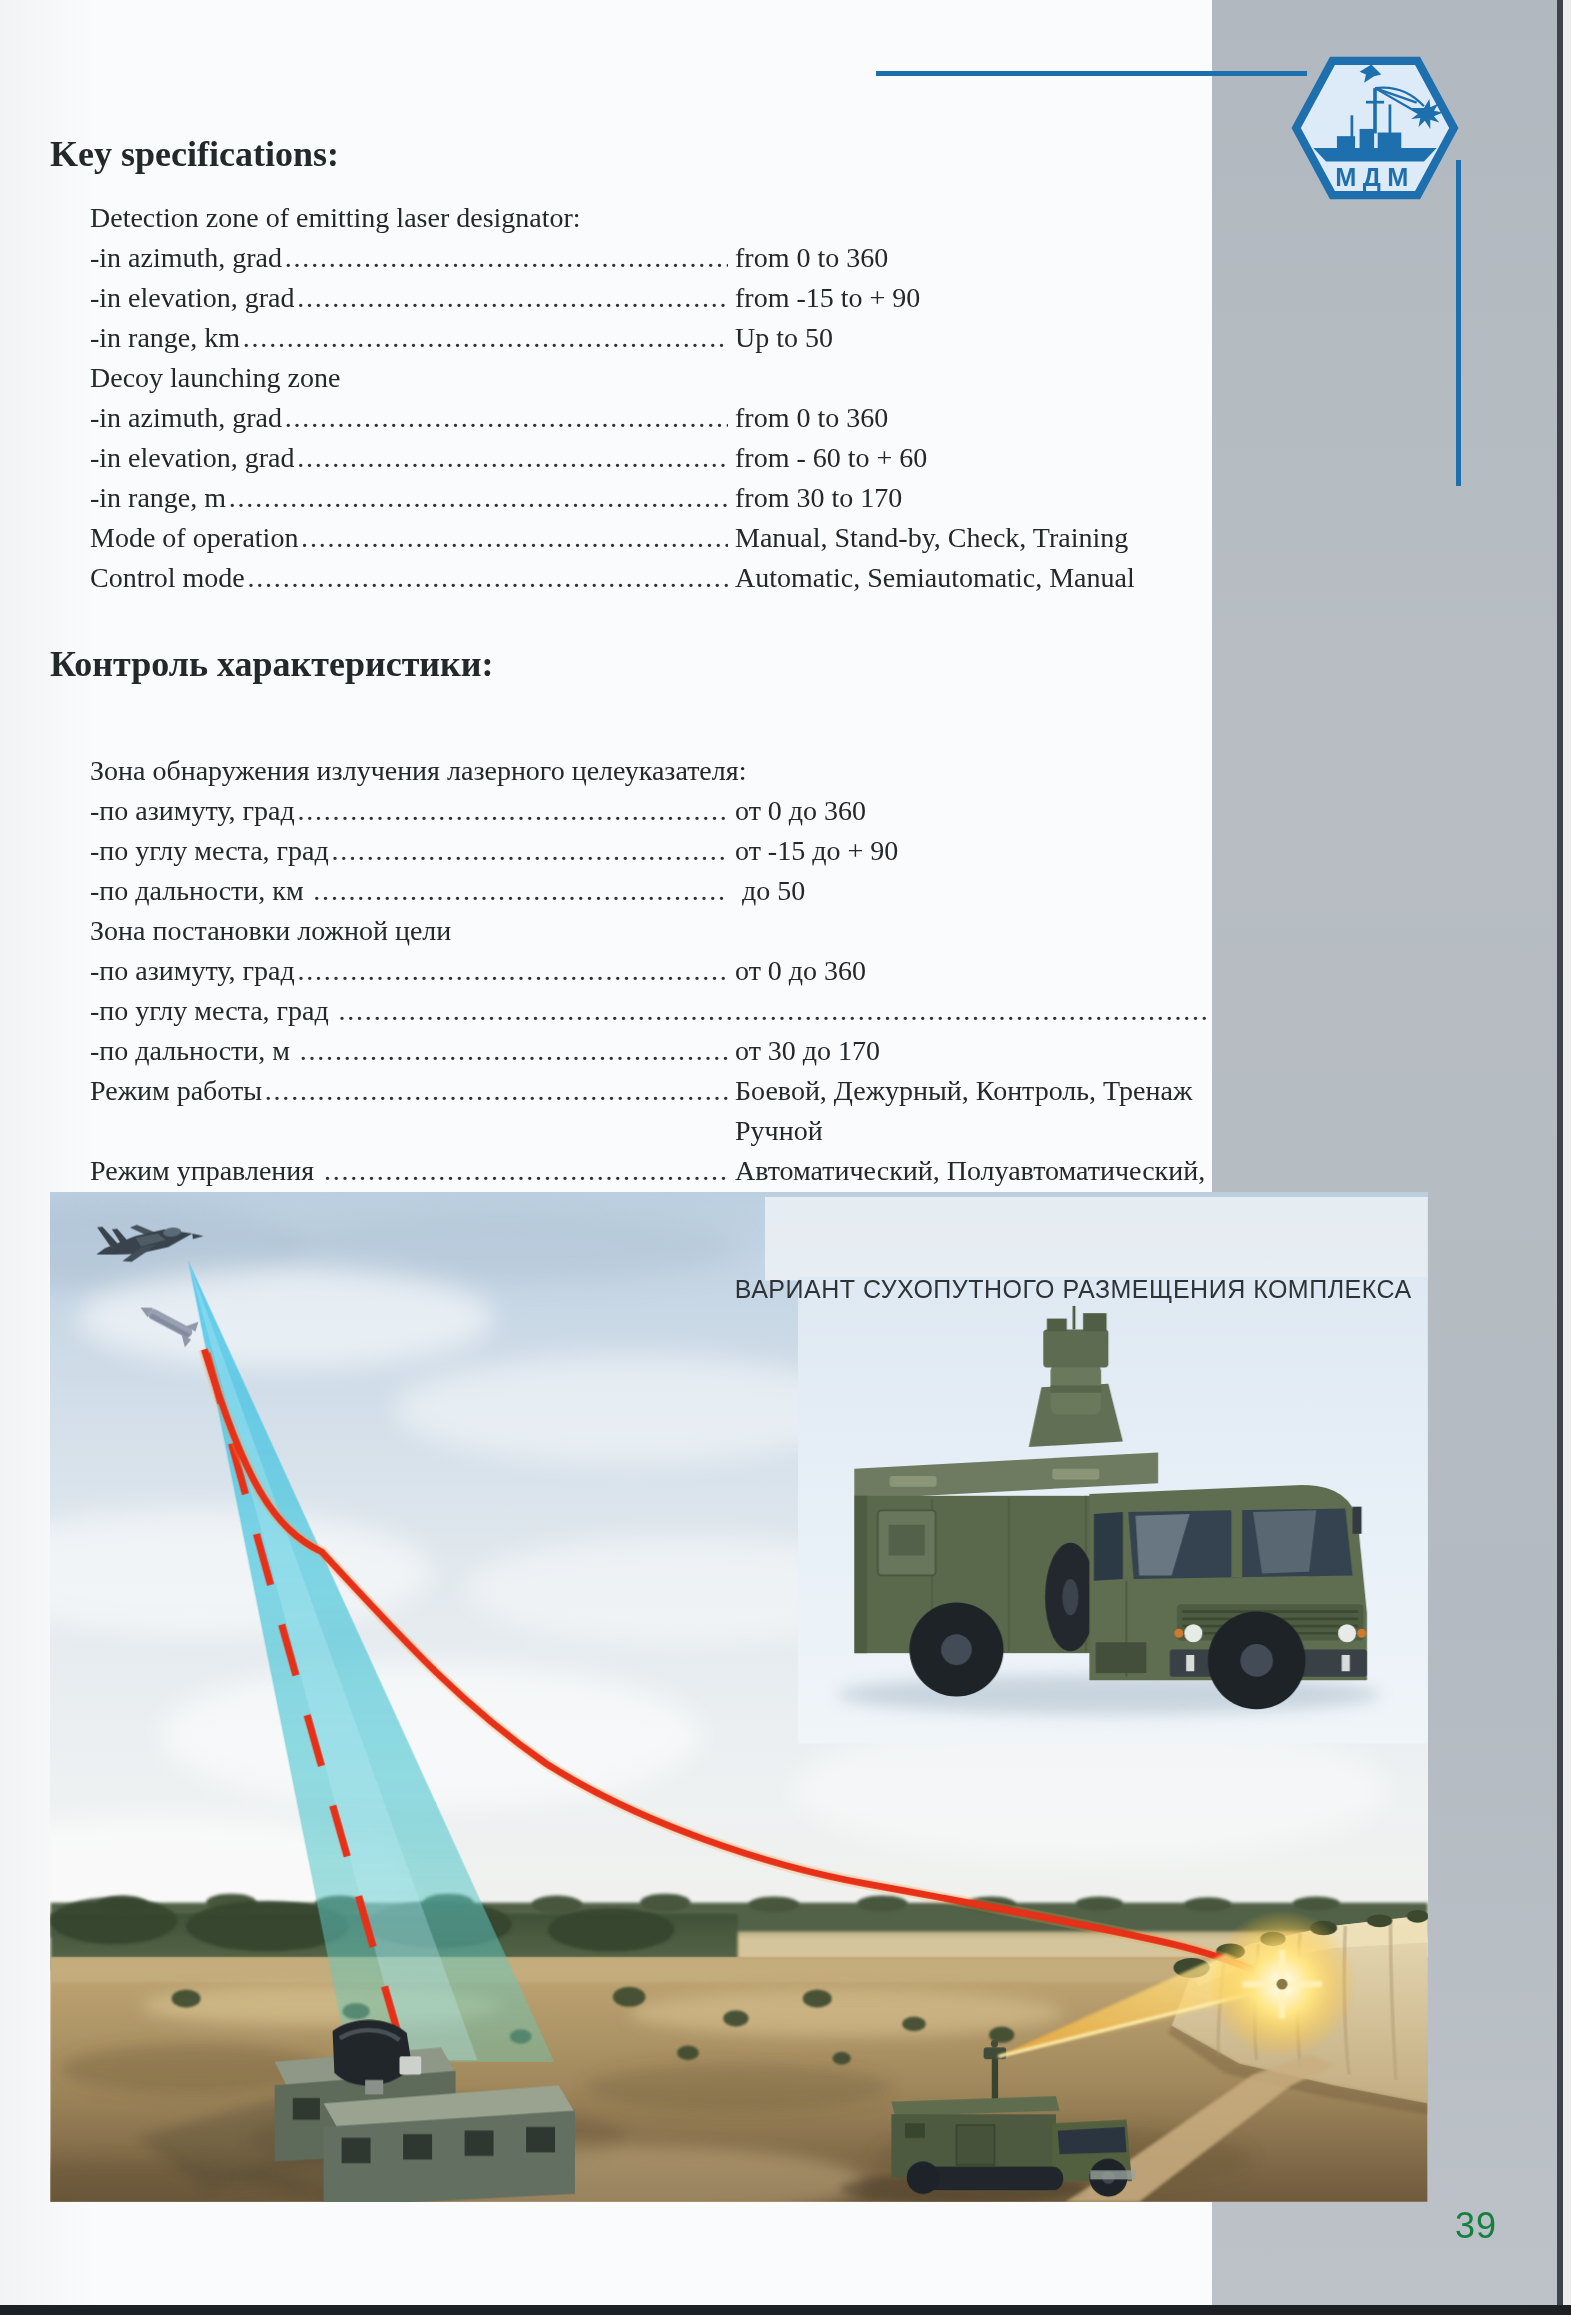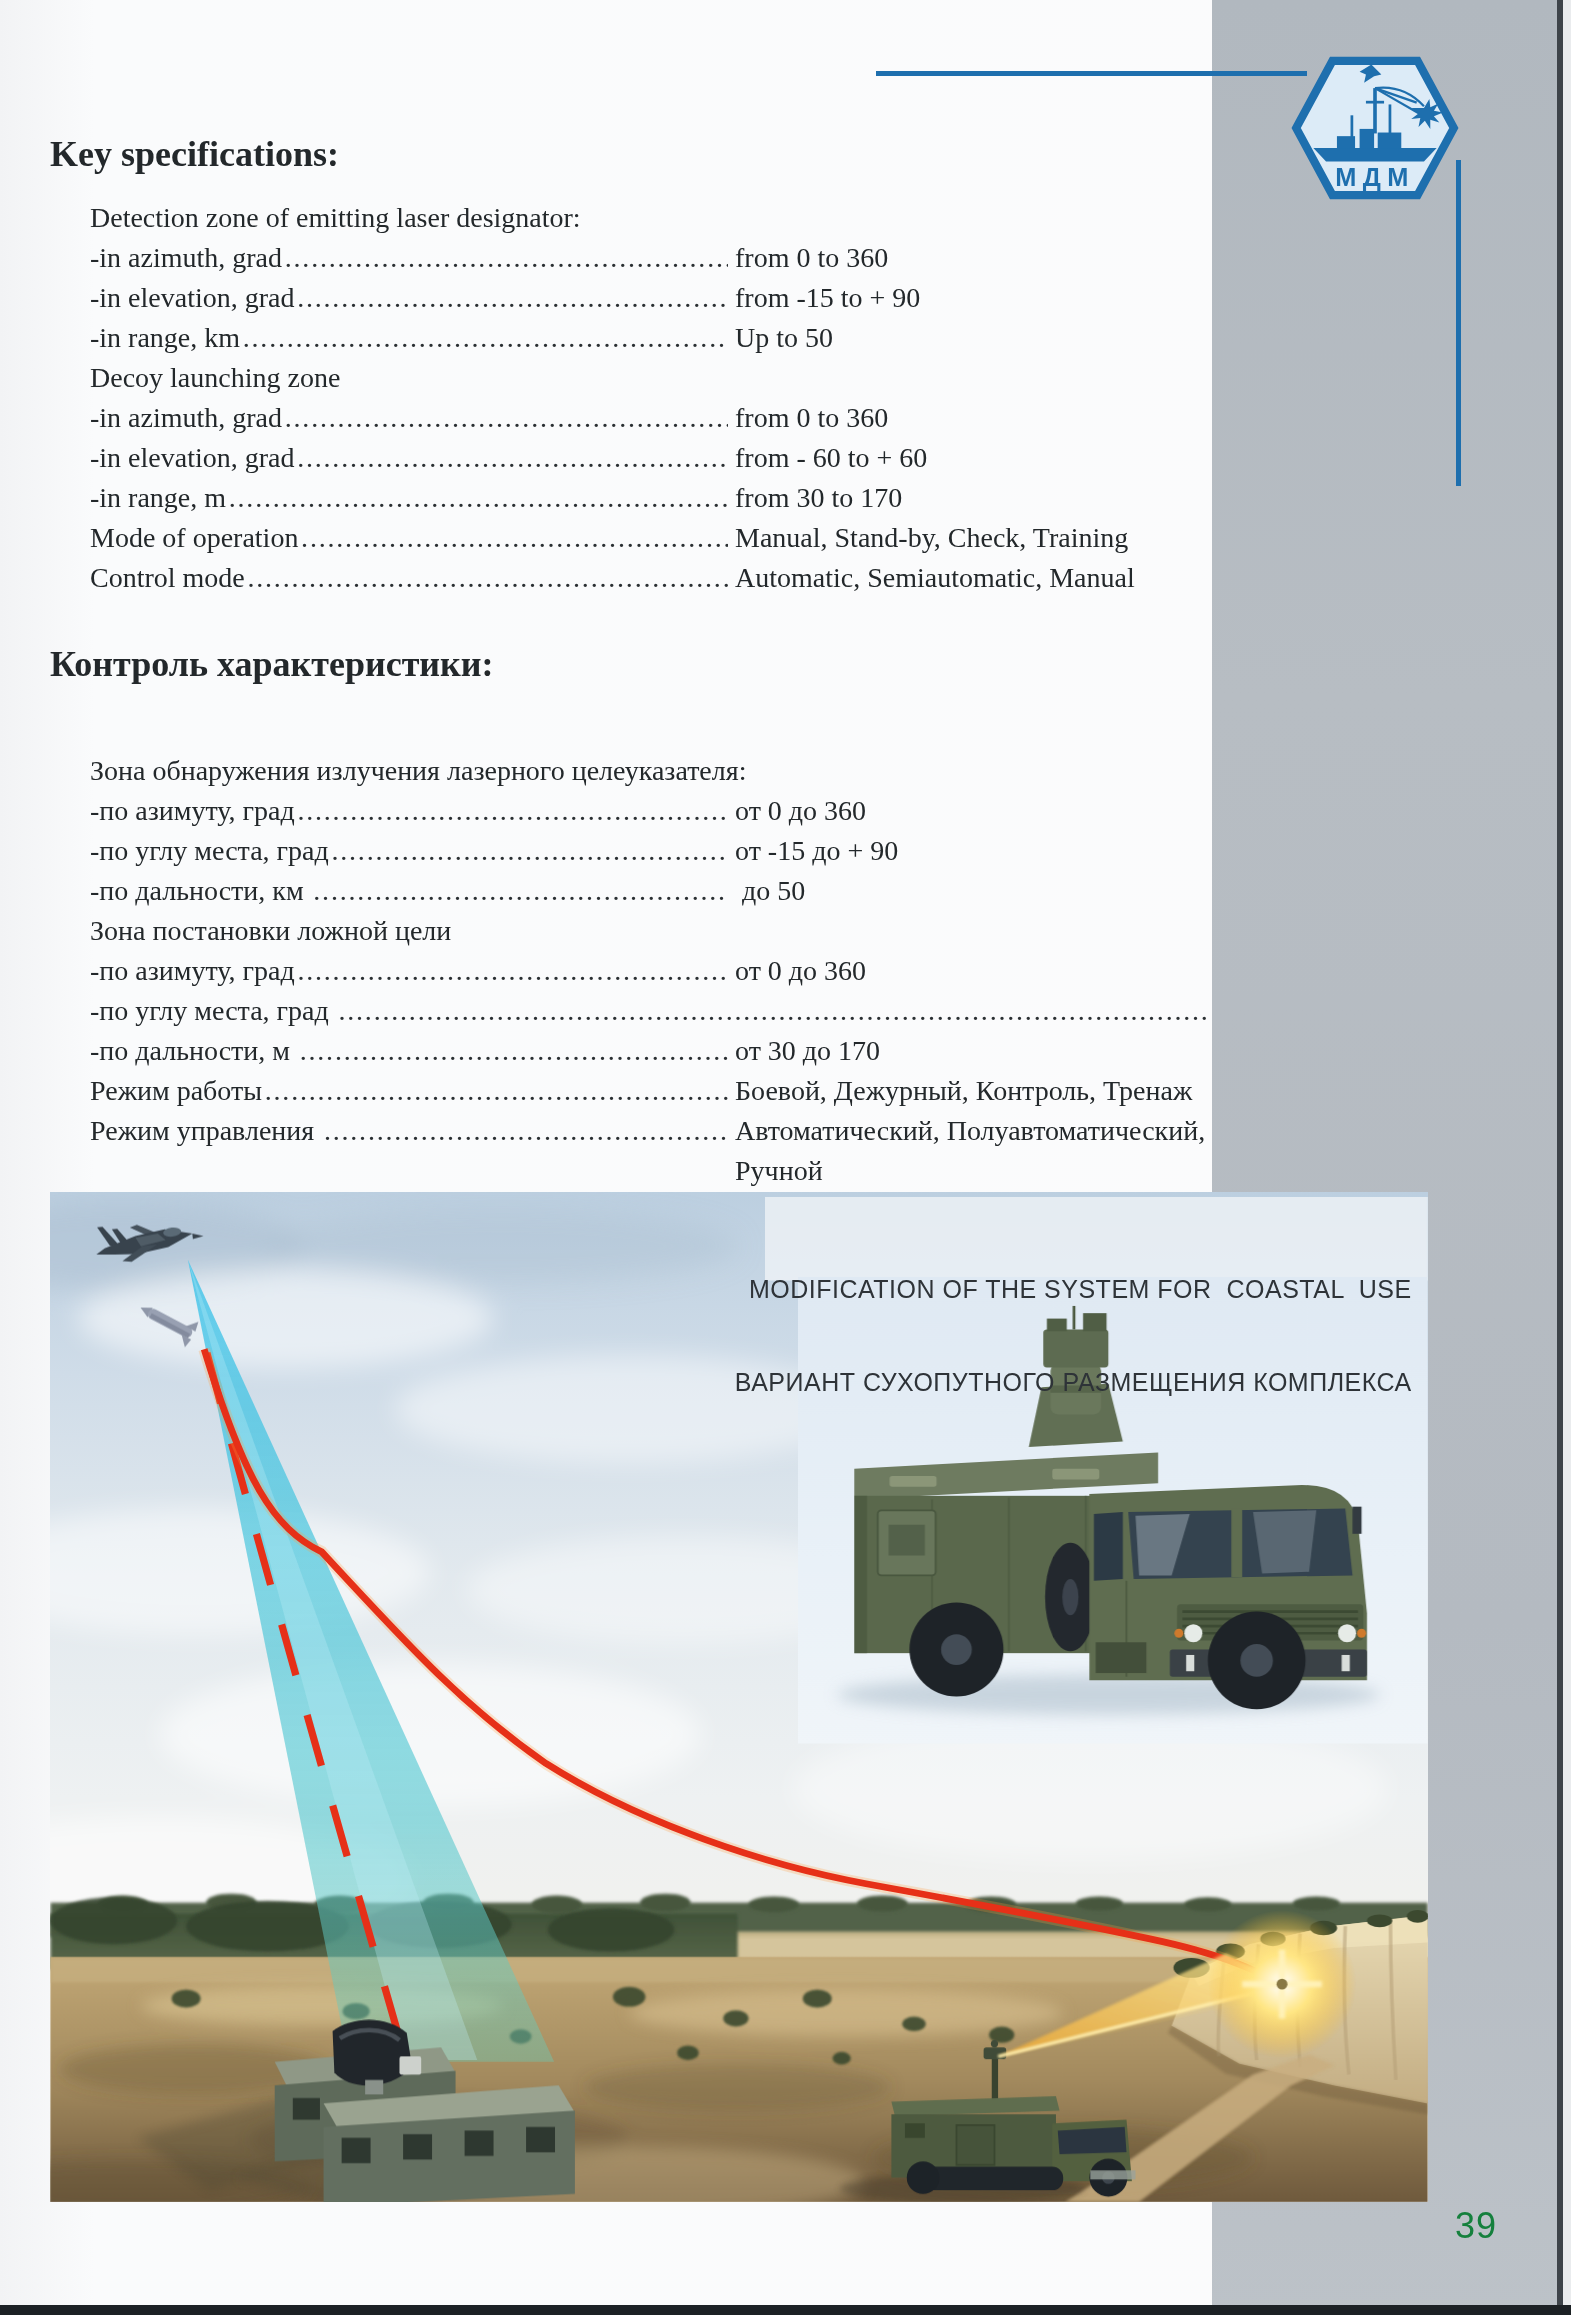--- a/index.html
+++ b/index.html
@@ -164,28 +164,28 @@
       <div class="spec-row">
         <span class="spec-label">-по дальности, м </span>
         <span class="spec-dots"></span>
         <span class="spec-value">от 30 до 170</span>
       </div>
       <div class="spec-row">
         <span class="spec-label">Режим работы</span>
         <span class="spec-dots"></span>
         <span class="spec-value">Боевой, Дежурный, Контроль, Тренаж</span>
       </div>
-      <div class="spec-row">
-        <span class="spec-label">Режим управления </span>
-        <span class="spec-dots"></span>
-        <span class="spec-value">Автоматический, Полуавтоматический,</span>
-      </div>
       <div class="spec-row cont">
         <span class="spec-label"></span>
         <span class="spec-value">Ручной</span>
+      </div>
+      <div class="spec-row">
+        <span class="spec-label">Режим управления </span>
+        <span class="spec-dots"></span>
+        <span class="spec-value">Автоматический, Полуавтоматический,</span>
       </div>
     </div>
 </div>
 
 <div class="abs photo">
   <svg width="1378" height="1010" viewBox="0 0 1523 1117">
     <defs>
       <linearGradient id="forestG" x1="0" y1="0" x2="0" y2="1">
         <stop offset="0" stop-color="#3f5138"></stop>
           <stop offset="1" stop-color="#5a684a"></stop>
@@ -463,19 +463,18 @@
     <g transform="translate(115,120) rotate(28)">
       <polygon points="-10,14 2,8 2,20" fill="#8f97a9"></polygon>
       <rect x="0" y="8" width="54" height="12" rx="6" fill="#98a0b2"></rect>
       <rect x="4" y="14" width="48" height="5" fill="#7e8698" opacity="0.8"></rect>
       <polygon points="44,9 54,-2 56,9" fill="#8f97a9"></polygon>
       <polygon points="44,19 54,30 56,19" fill="#8f97a9"></polygon>
     </g>
   </svg>
 
   <div class="caption">
-    <span>MODIFICATION OF THE SYSTEM FOR  COASTAL  USE</span>
     <span>ВАРИАНТ СУХОПУТНОГО РАЗМЕЩЕНИЯ КОМПЛЕКСА</span>
   </div>
 </div>
 
 <div class="abs pagenum">39</div>
 
 
 </body></html>

